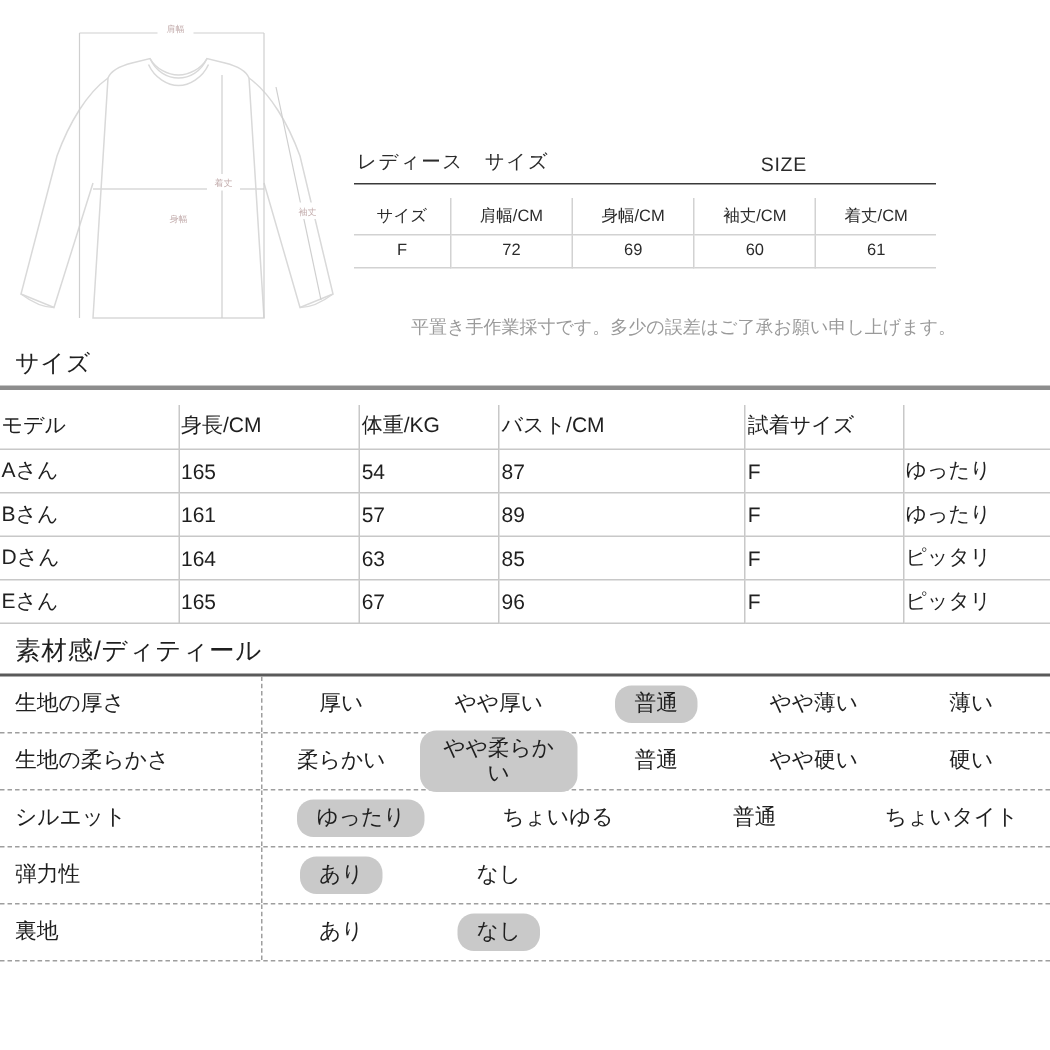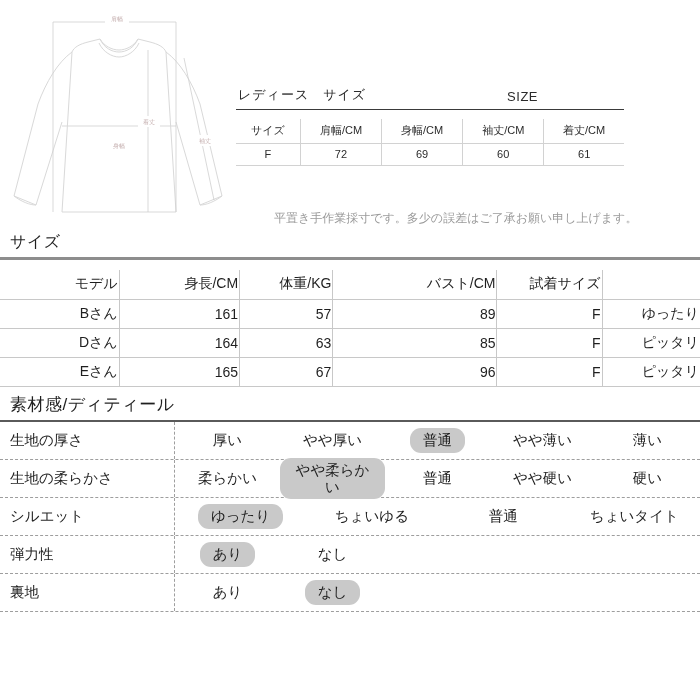--- a/index.html
+++ b/index.html
@@ -28,21 +28,21 @@
     left: 0;
     top: 0;
     width: 232px;
     height: 232px;
   }
 
   
   .size-block {
     position: absolute;
     left: 236px;
-    top: 86px;
+    top: 99px;
     width: 388px;
   }
   .size-block-head {
     display: flex;
     align-items: flex-end;
     justify-content: space-between;
     padding: 0 2px 5px 2px;
     border-bottom: 1px solid #3a3a3a;
   }
   .size-block-title {
@@ -119,21 +119,21 @@
     padding-top: 10px;
   }
   table.model-table {
     width: 700px;
     border-collapse: collapse;
   }
   table.model-table th,
   table.model-table td {
     font-weight: normal;
     font-size: 14px;
-    text-align: right;
+    text-align: left;
     color: #1f1f1f;
     height: 26px;
     border-right: 1px solid #c8c8c8;
     border-bottom: 1px solid #c8c8c8;
   }
   table.model-table th {
     border-bottom: 1px solid #c8c8c8;
   }
   table.model-table th:last-child,
   table.model-table td:last-child {
@@ -286,20 +286,28 @@
           <th>モデル</th>
           <th>身長/CM</th>
           <th>体重/KG</th>
           <th>バスト/CM</th>
           <th>試着サイズ</th>
           <th></th>
         </tr>
       </thead>
       <tbody>
         <tr>
+          <td>Aさん</td>
+          <td>165</td>
+          <td>54</td>
+          <td>87</td>
+          <td>F</td>
+          <td>ゆったり</td>
+        </tr>
+        <tr>
           <td>Bさん</td>
           <td>161</td>
           <td>57</td>
           <td>89</td>
           <td>F</td>
           <td>ゆったり</td>
         </tr>
         <tr>
           <td>Dさん</td>
           <td>164</td>

